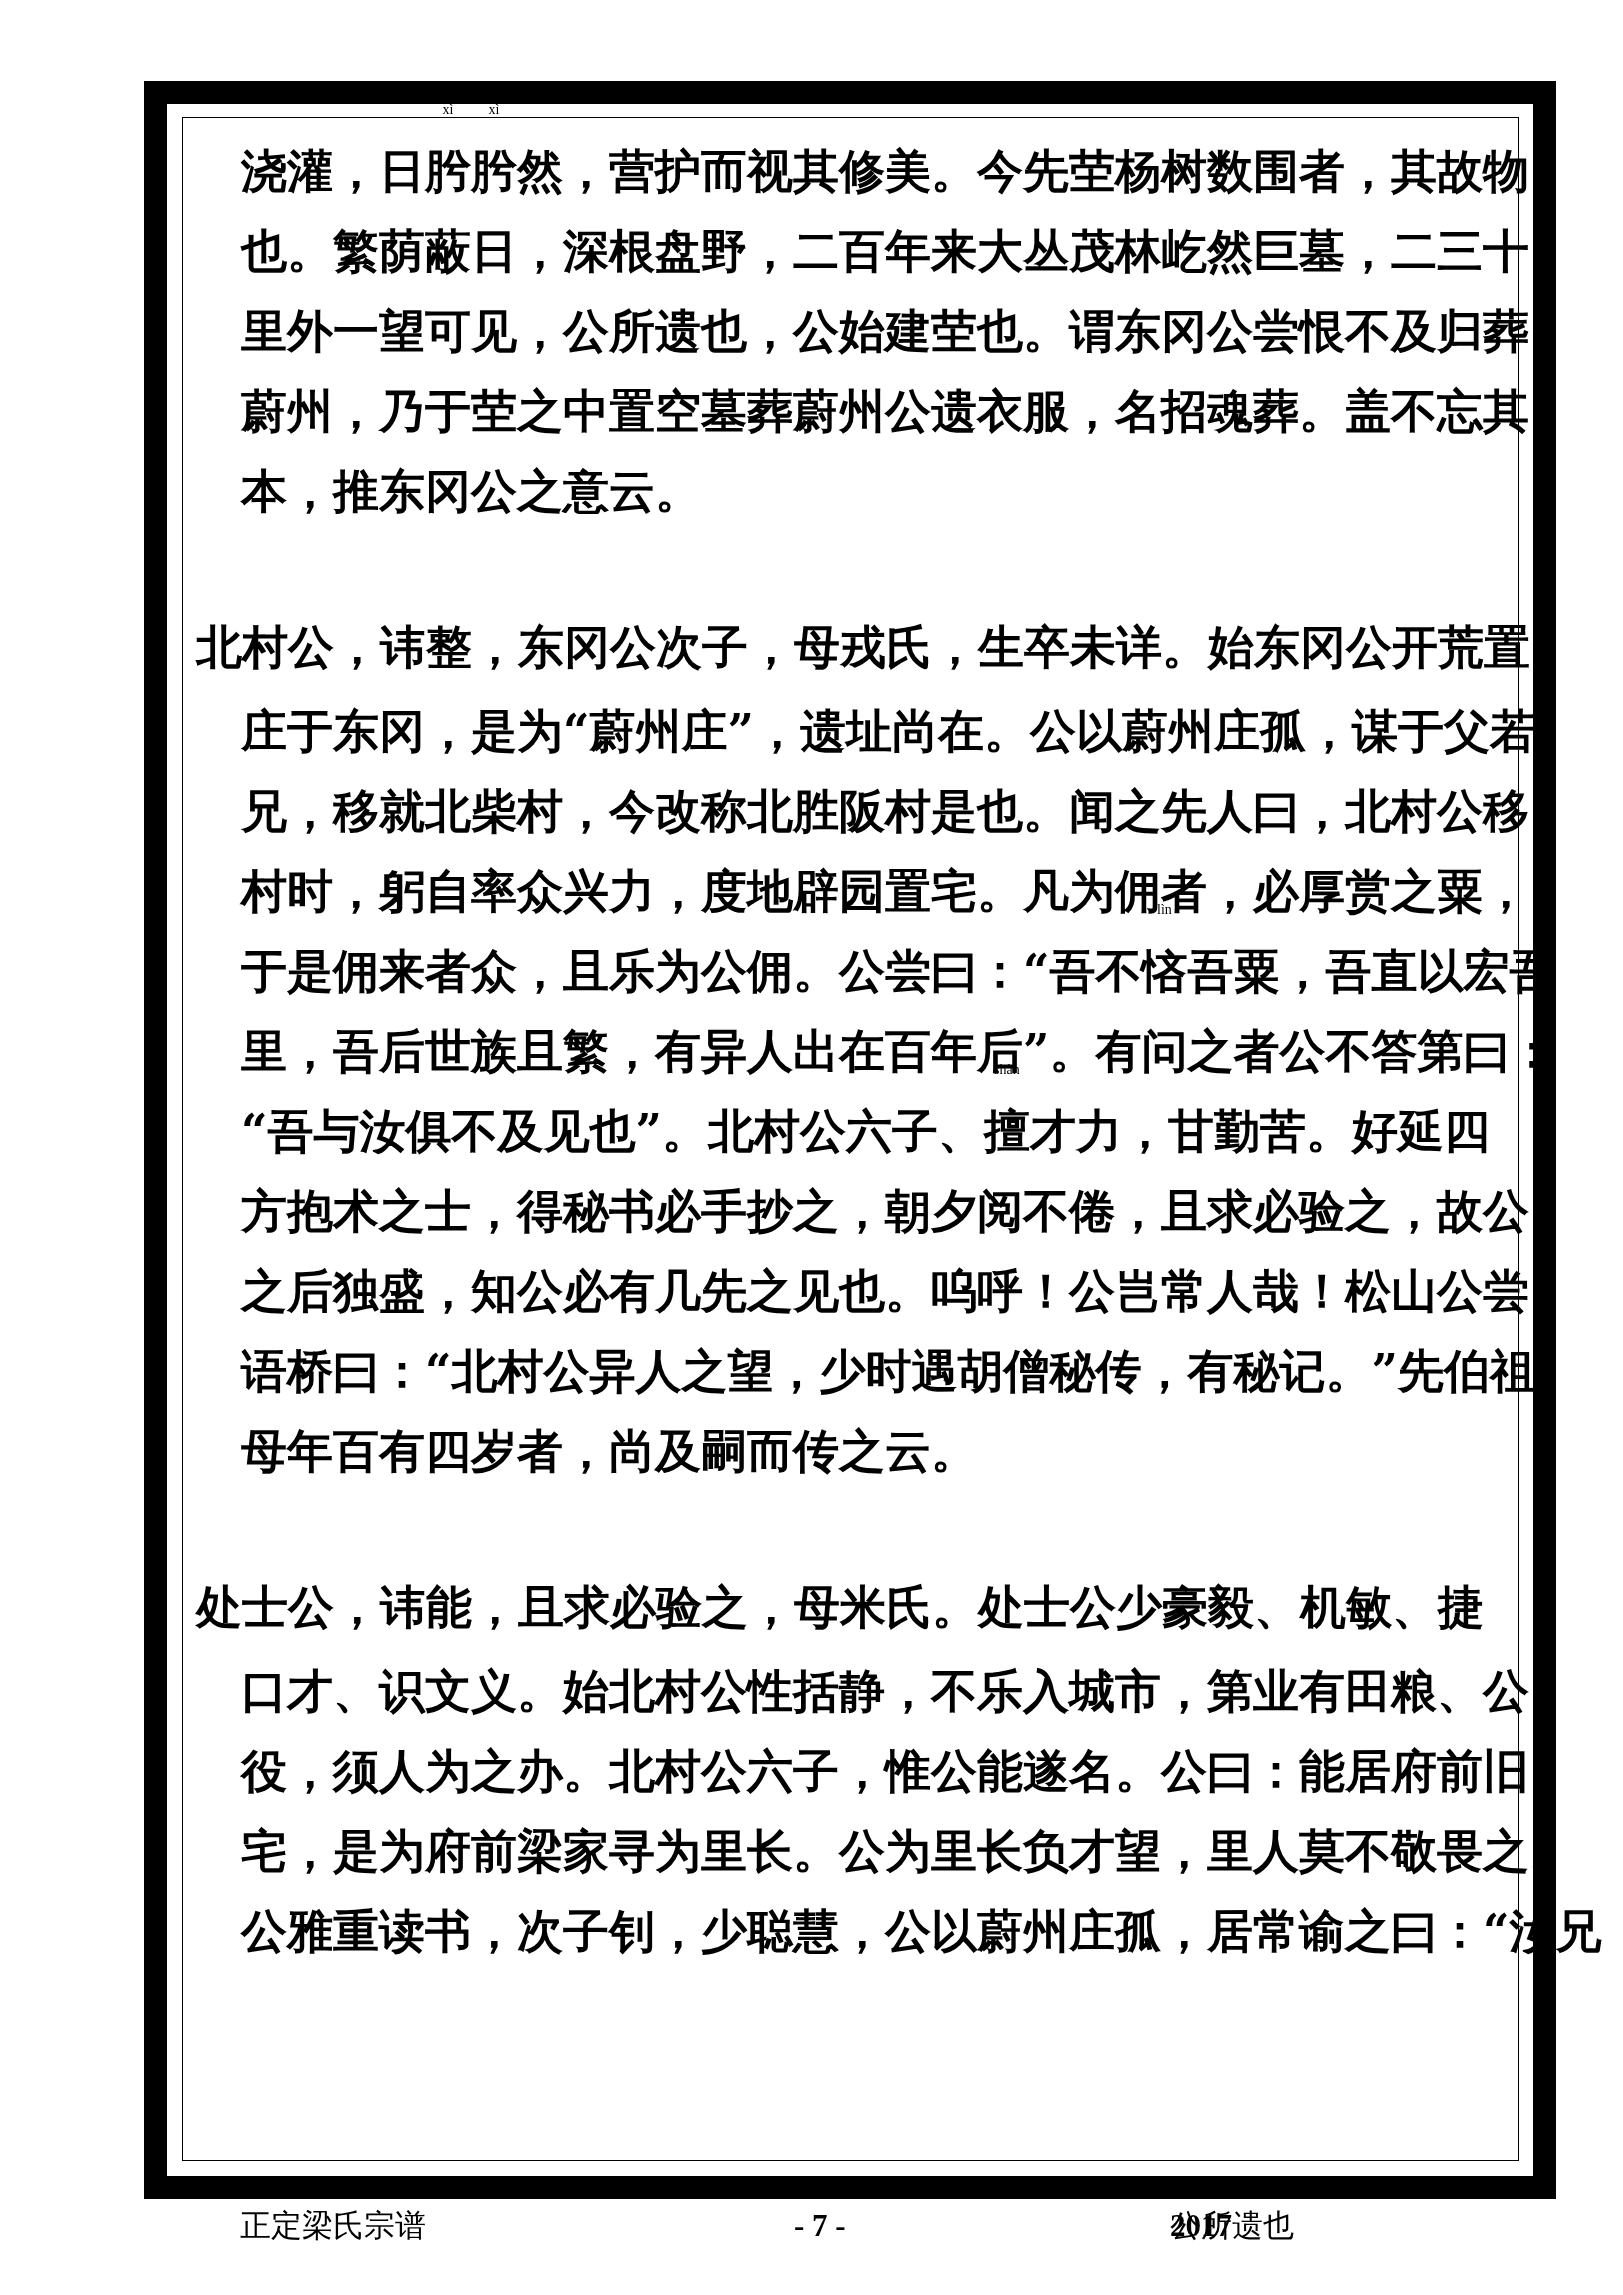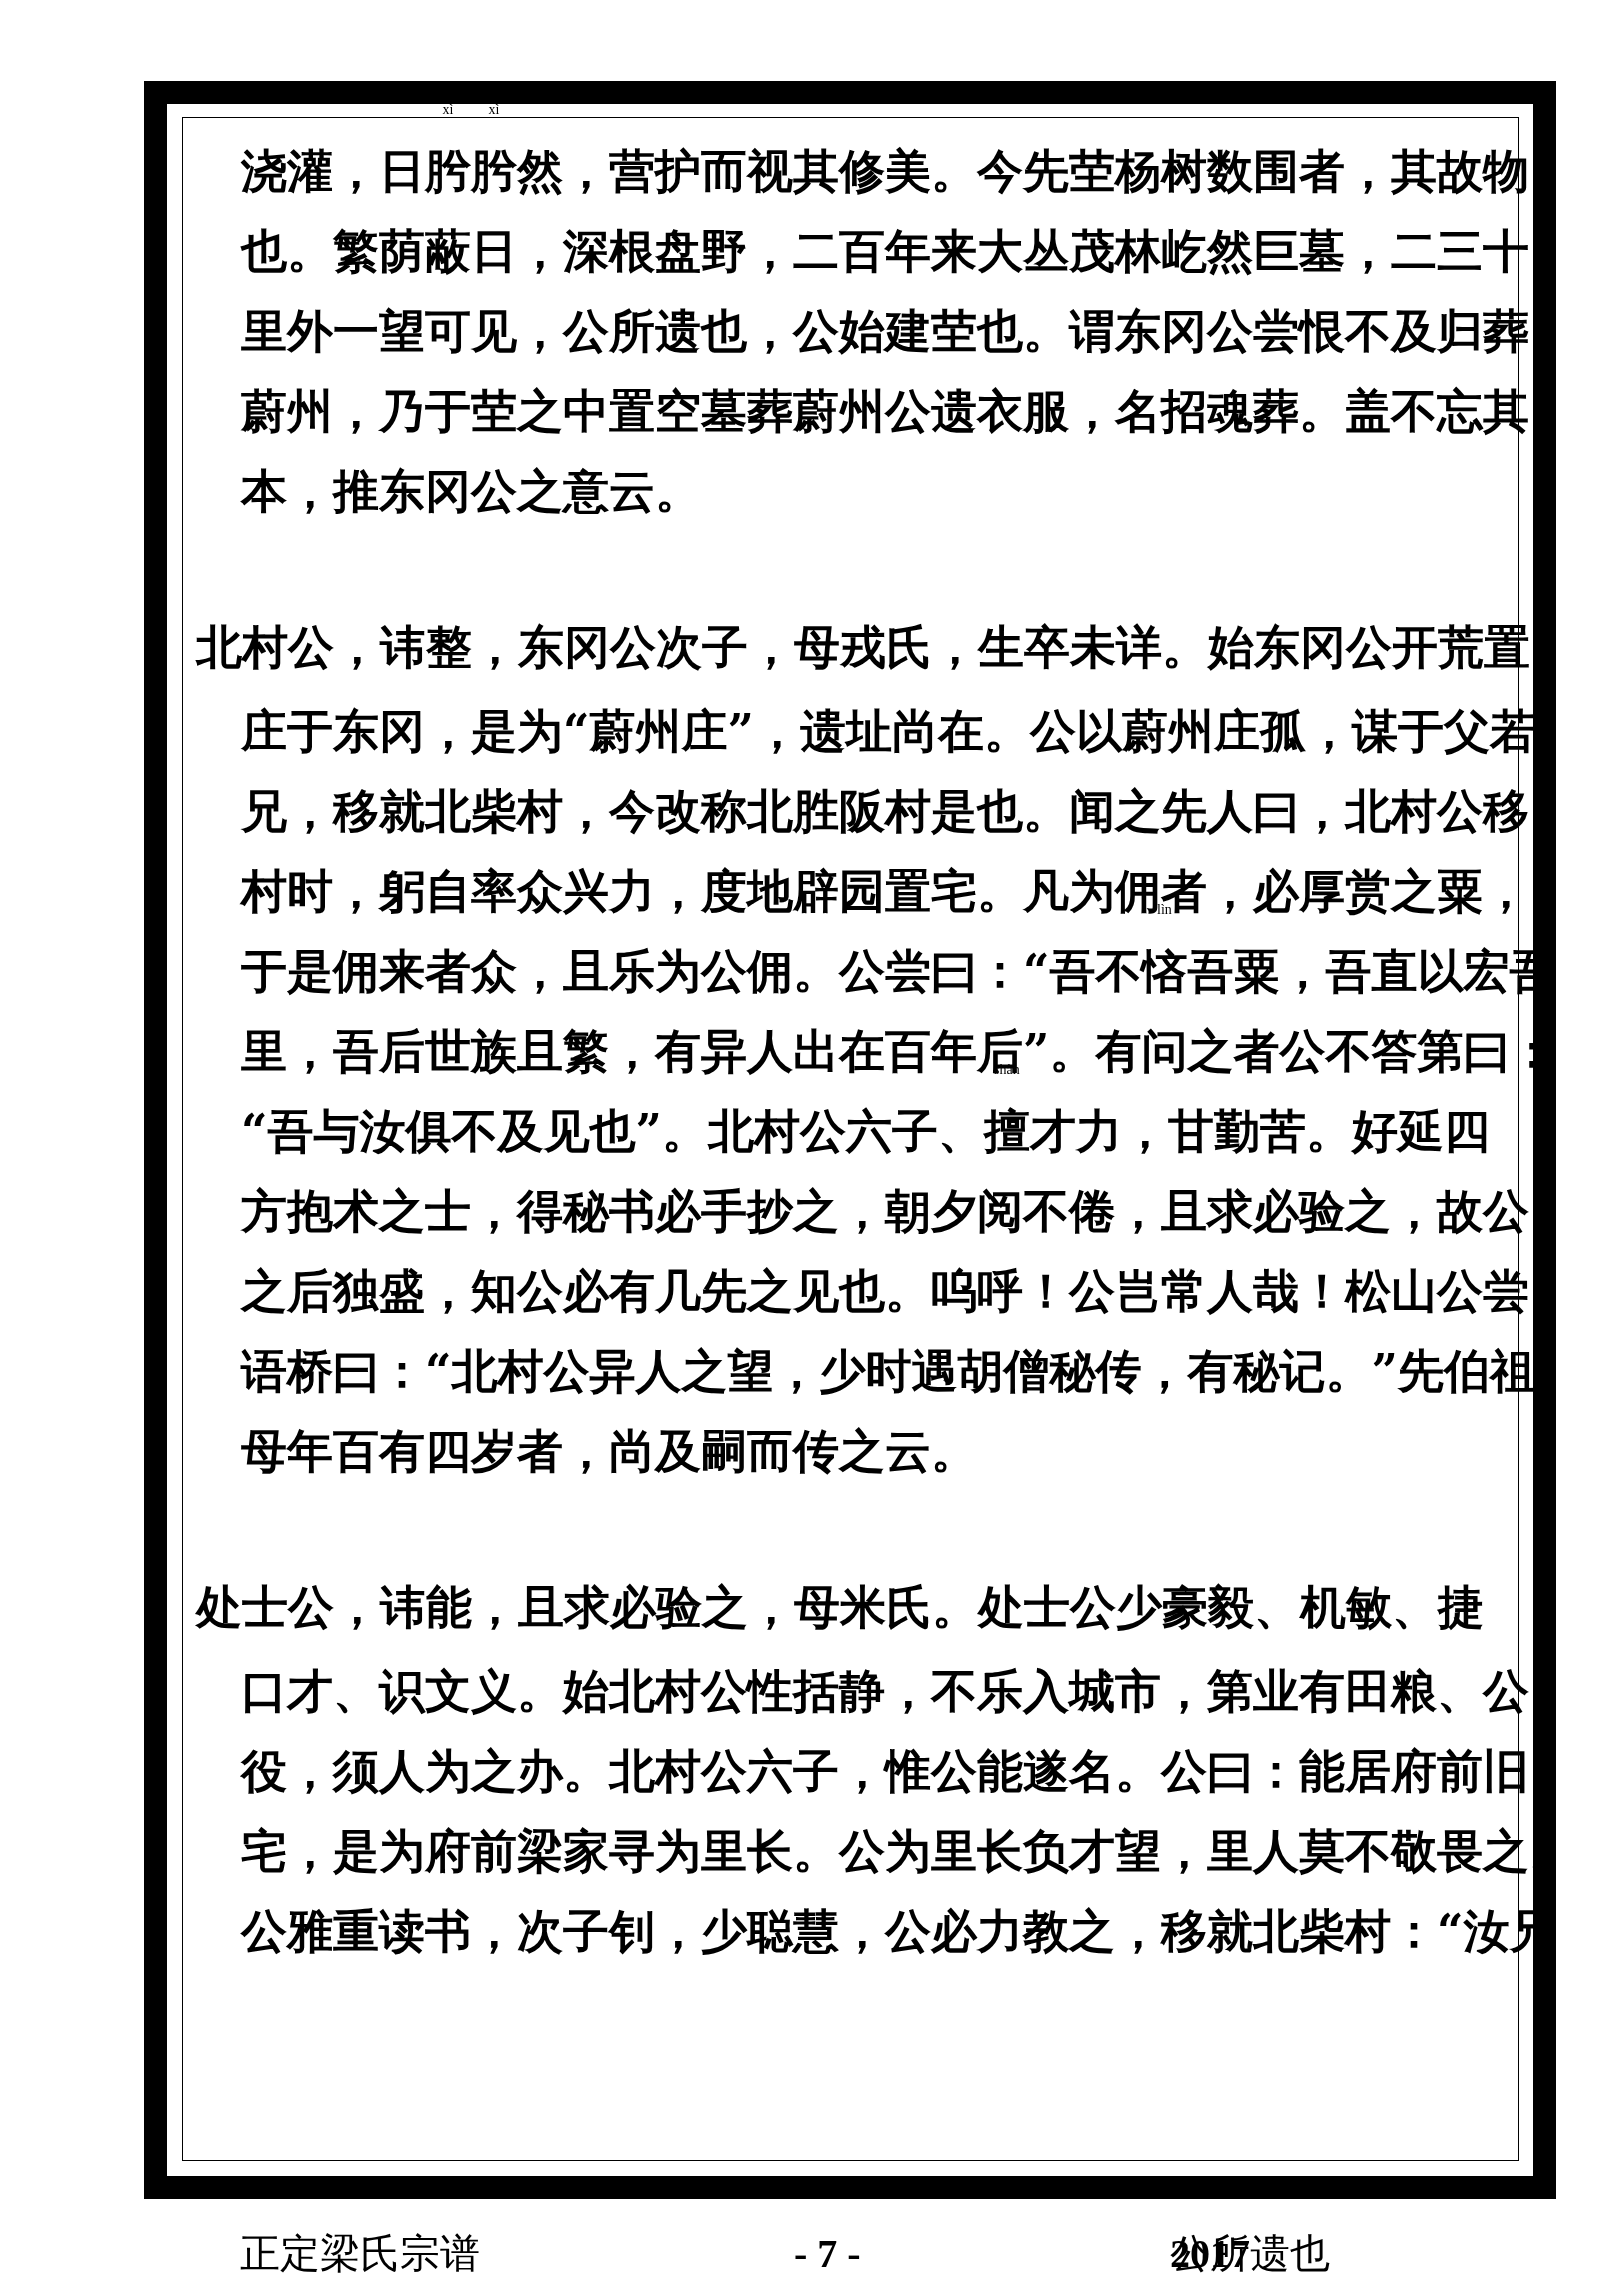--- a/index.html
+++ b/index.html
@@ -14,21 +14,21 @@
     .line { height:80px; line-height:80px; font-size:46px; font-weight:bold;
             white-space:nowrap; position:relative; letter-spacing:0px; }
     .line.indent { padding-left:45px; }
     .line.first { padding-left:0;font-family:Liberation Mono, monospace; }
     .gap { height:80px; }
     .ruby { position:relative; display:inline-block; }
     .ruby .py { position:absolute; top:-33px; left:50%; transform:translateX(-50%);
                 font-size:14px; font-weight:normal; line-height:24.5px; white-space:nowrap;
                 font-family:"Liberation Serif","DejaVu Serif",serif; }
     .footer { position:absolute; top:2201px; left:0; width:1623px; height:49px;
-              font-size:40px; line-height:49px; font-family:"Liberation Serif","DejaVu Serif",serif;margin-top:28px; }
+              font-size:31px; line-height:49px; font-family:"Liberation Serif","DejaVu Serif",serif; }
     .footer span { position:absolute; white-space:nowrap; }
     .f-left { left:240px; }
     .f-center { left:794px; font-weight:bold; }
     .f-right { left:1170px; font-weight:bold; }
     .f-right .yr { font-weight:bold; }
     .f-right .rest { font-weight:normal; }
   </style>
 </head>
 <body>
 
@@ -67,21 +67,21 @@
     <div class="line indent">母年百有四岁者，尚及嗣而传之云。</div>
   </div>
 
   <div class="gap"></div>
 
   <div class="para">
     <div class="line first">处士公，讳能，且求必验之，母米氏。处士公少豪毅、机敏、捷</div>
     <div class="line indent">口才、识文义。始北村公性括静，不乐入城市，第业有田粮、公</div>
     <div class="line indent">役，须人为之办。北村公六子，惟公能遂名。公曰：能居府前旧</div>
     <div class="line indent">宅，是为府前梁家寻为里长。公为里长负才望，里人莫不敬畏之。</div>
-    <div class="line indent">公雅重读书，次子钊，少聪慧，公必力教之，移就北柴村：“汝兄</div>
+    <div class="line indent">公雅重读书，次子钊，少聪慧，公以蔚州庄孤，居常谕之曰：“汝兄</div>
   </div>
 </div>
 
 <div class="footer">
   <span class="f-left">正定梁氏宗谱</span>
   <span class="f-center">- 7 -</span>
   <span class="f-right">
       <span class="yr">2017</span>
       <span class="rest"> 公所遗也</span>
     </span>

